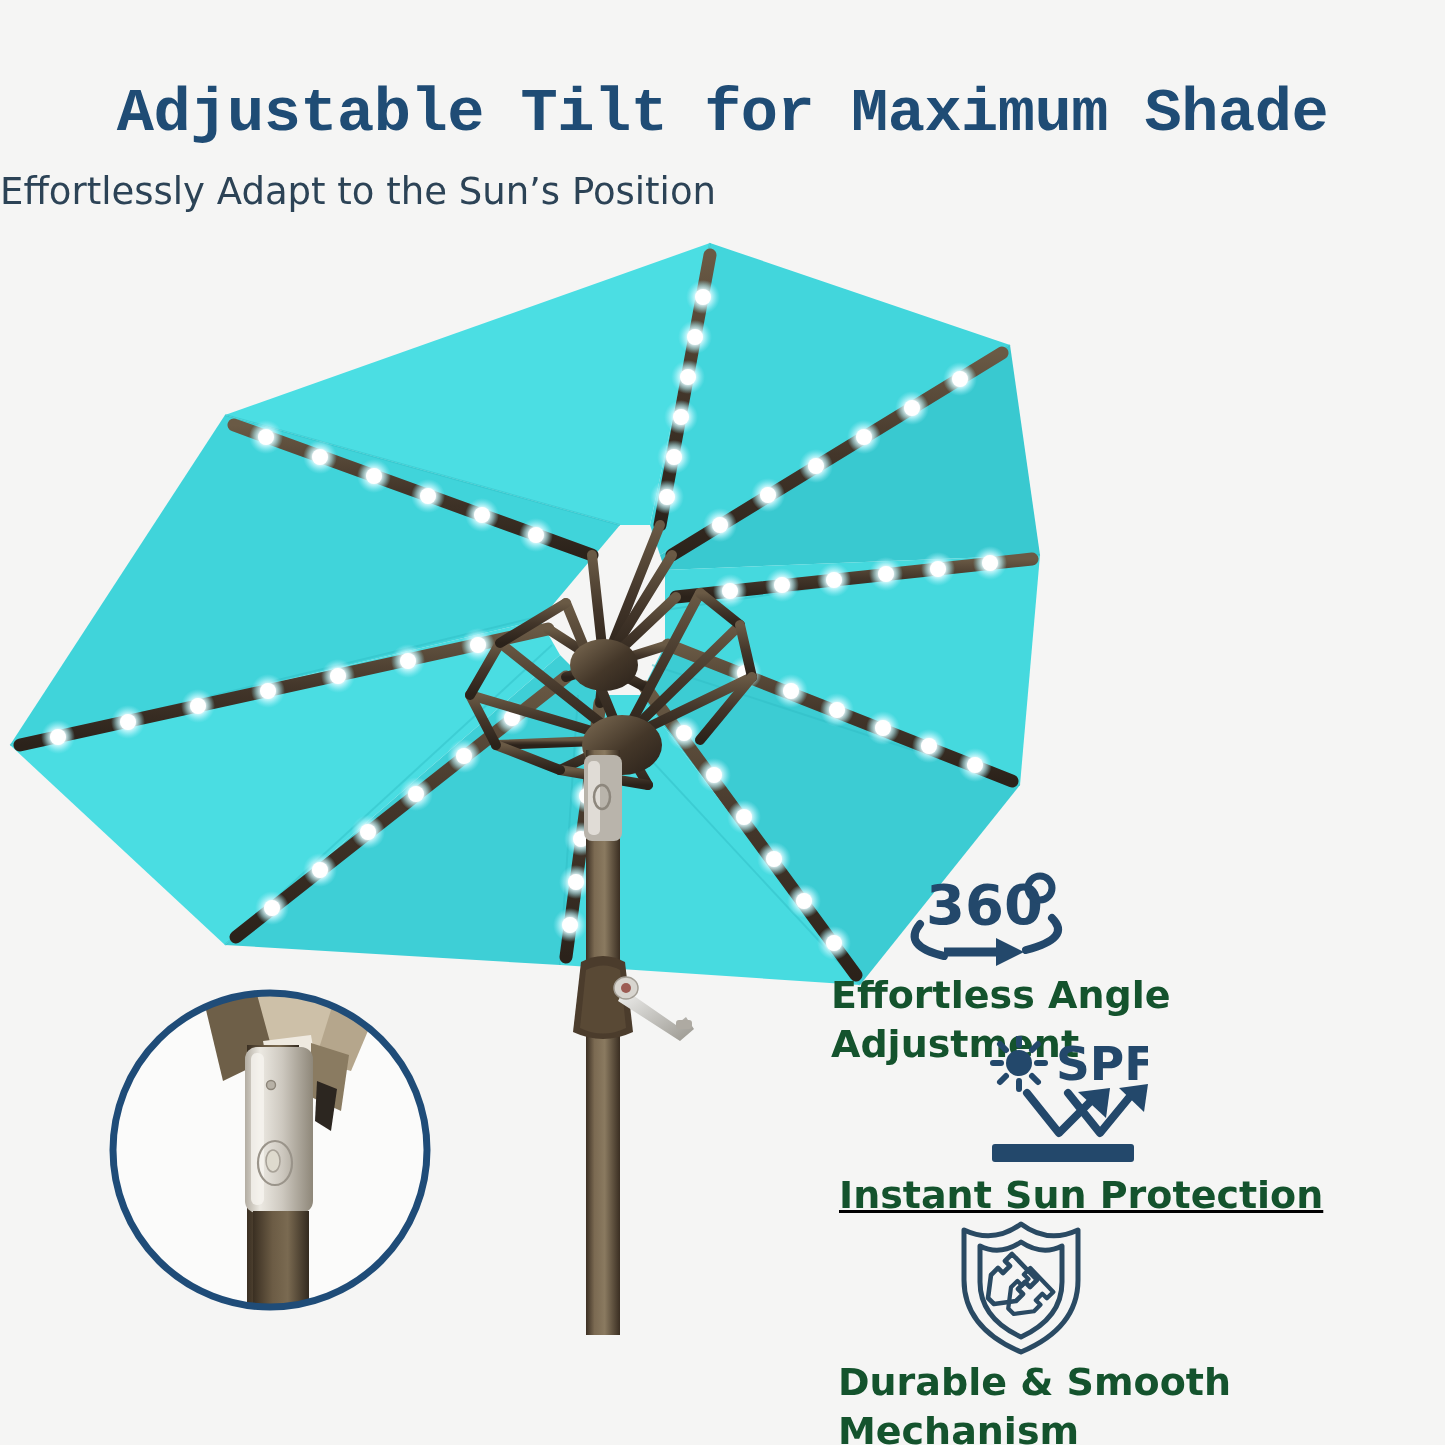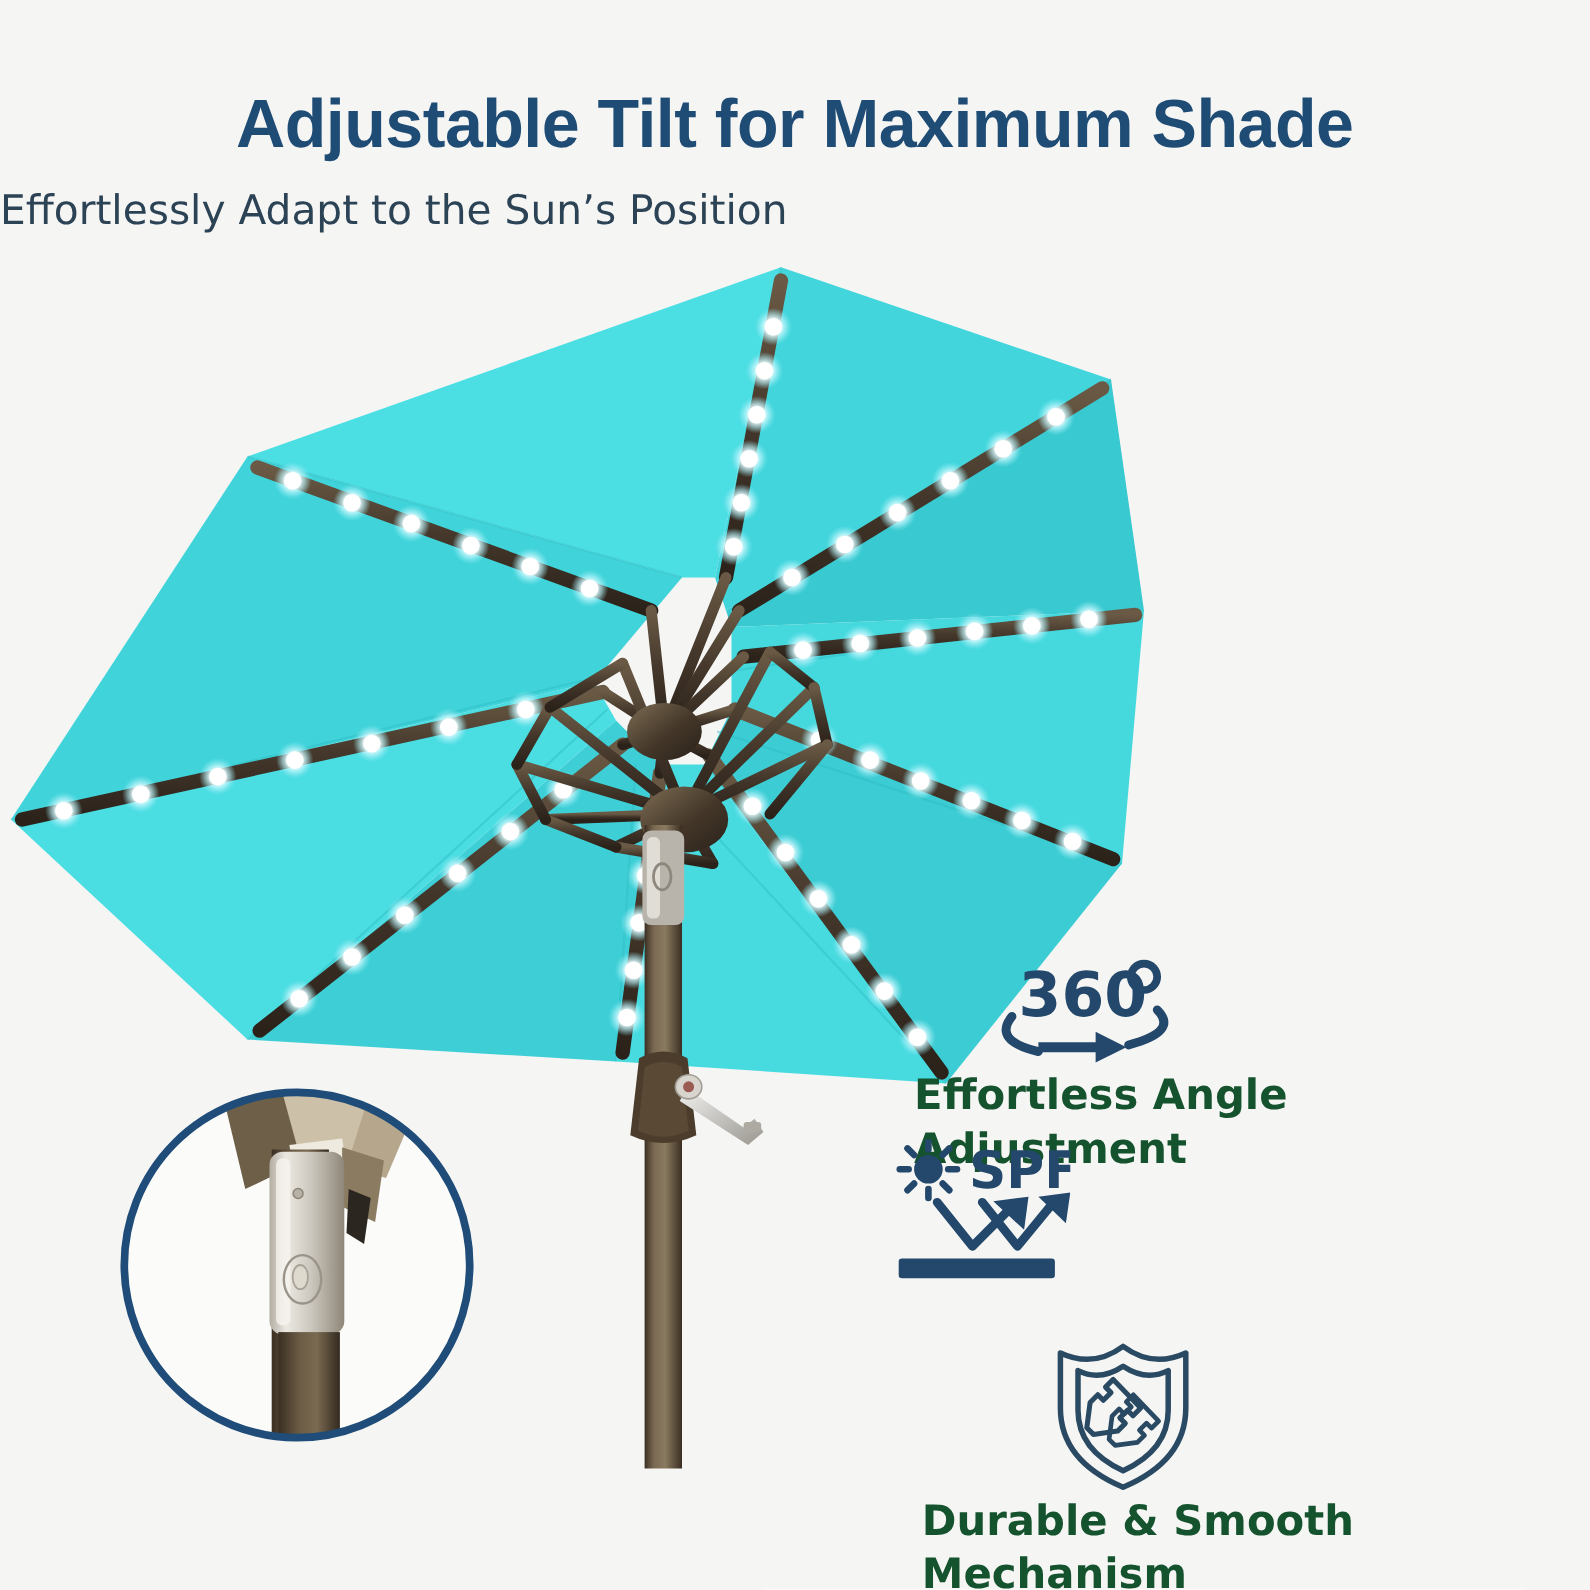--- a/index.html
+++ b/index.html
@@ -16,21 +16,21 @@
     font-family: "Liberation Sans", sans-serif;
   }
 
   
   #title {
     position: absolute;
     left: 0;
     top: 78px;
     width: 1445px;
     text-align: center;
-    font-family: Liberation Sans, sans-serif;
+    font-family: Liberation Mono, monospace;
     font-size: 62px;
     font-weight: bold;
     letter-spacing: -0.5px;
     color: #1f4c75;
     white-space: nowrap;
   }
   #subtitle {
     position: absolute;
     left: 0;
     top: 170px;
@@ -451,20 +451,21 @@
 
       <g fill="none" stroke="#23486b" stroke-width="8" stroke-linecap="round" stroke-linejoin="round">
         <path d="M47 57 L79 97 L113 63"></path>
         <path d="M88 57 L120 97 L152 58"></path>
       </g>
       <path d="M98 56 L130 52 L126 82 Z" fill="#23486b"></path>
       <path d="M139 52 L168 48 L164 76 Z" fill="#23486b"></path>
 
       <rect x="12" y="108" width="142" height="18" rx="3" fill="#23486b"></rect>
     </svg>
+    <div class="feature-text">Instant Sun Protection</div>
   </div>
 
   <div class="feature" id="feature-2">
     <svg class="feature-icon" width="130" height="140" viewBox="0 0 130 140" xmlns="http://www.w3.org/2000/svg">
       <g fill="none" stroke="#2a4a63" stroke-width="5" stroke-linejoin="round" stroke-linecap="round">
         <path d="M8 12 Q38 26 65 6 Q92 26 122 12 L122 62 Q122 110 65 134 Q8 110 8 62 Z"></path>
         <path d="M24 28 Q44 38 65 24 Q86 38 106 28 L106 64 Q106 100 65 119 Q24 100 24 64 Z"></path>
       </g>
 
       <g fill="none" stroke="#2a4a63" stroke-width="4.6" stroke-linejoin="round" stroke-linecap="round">

